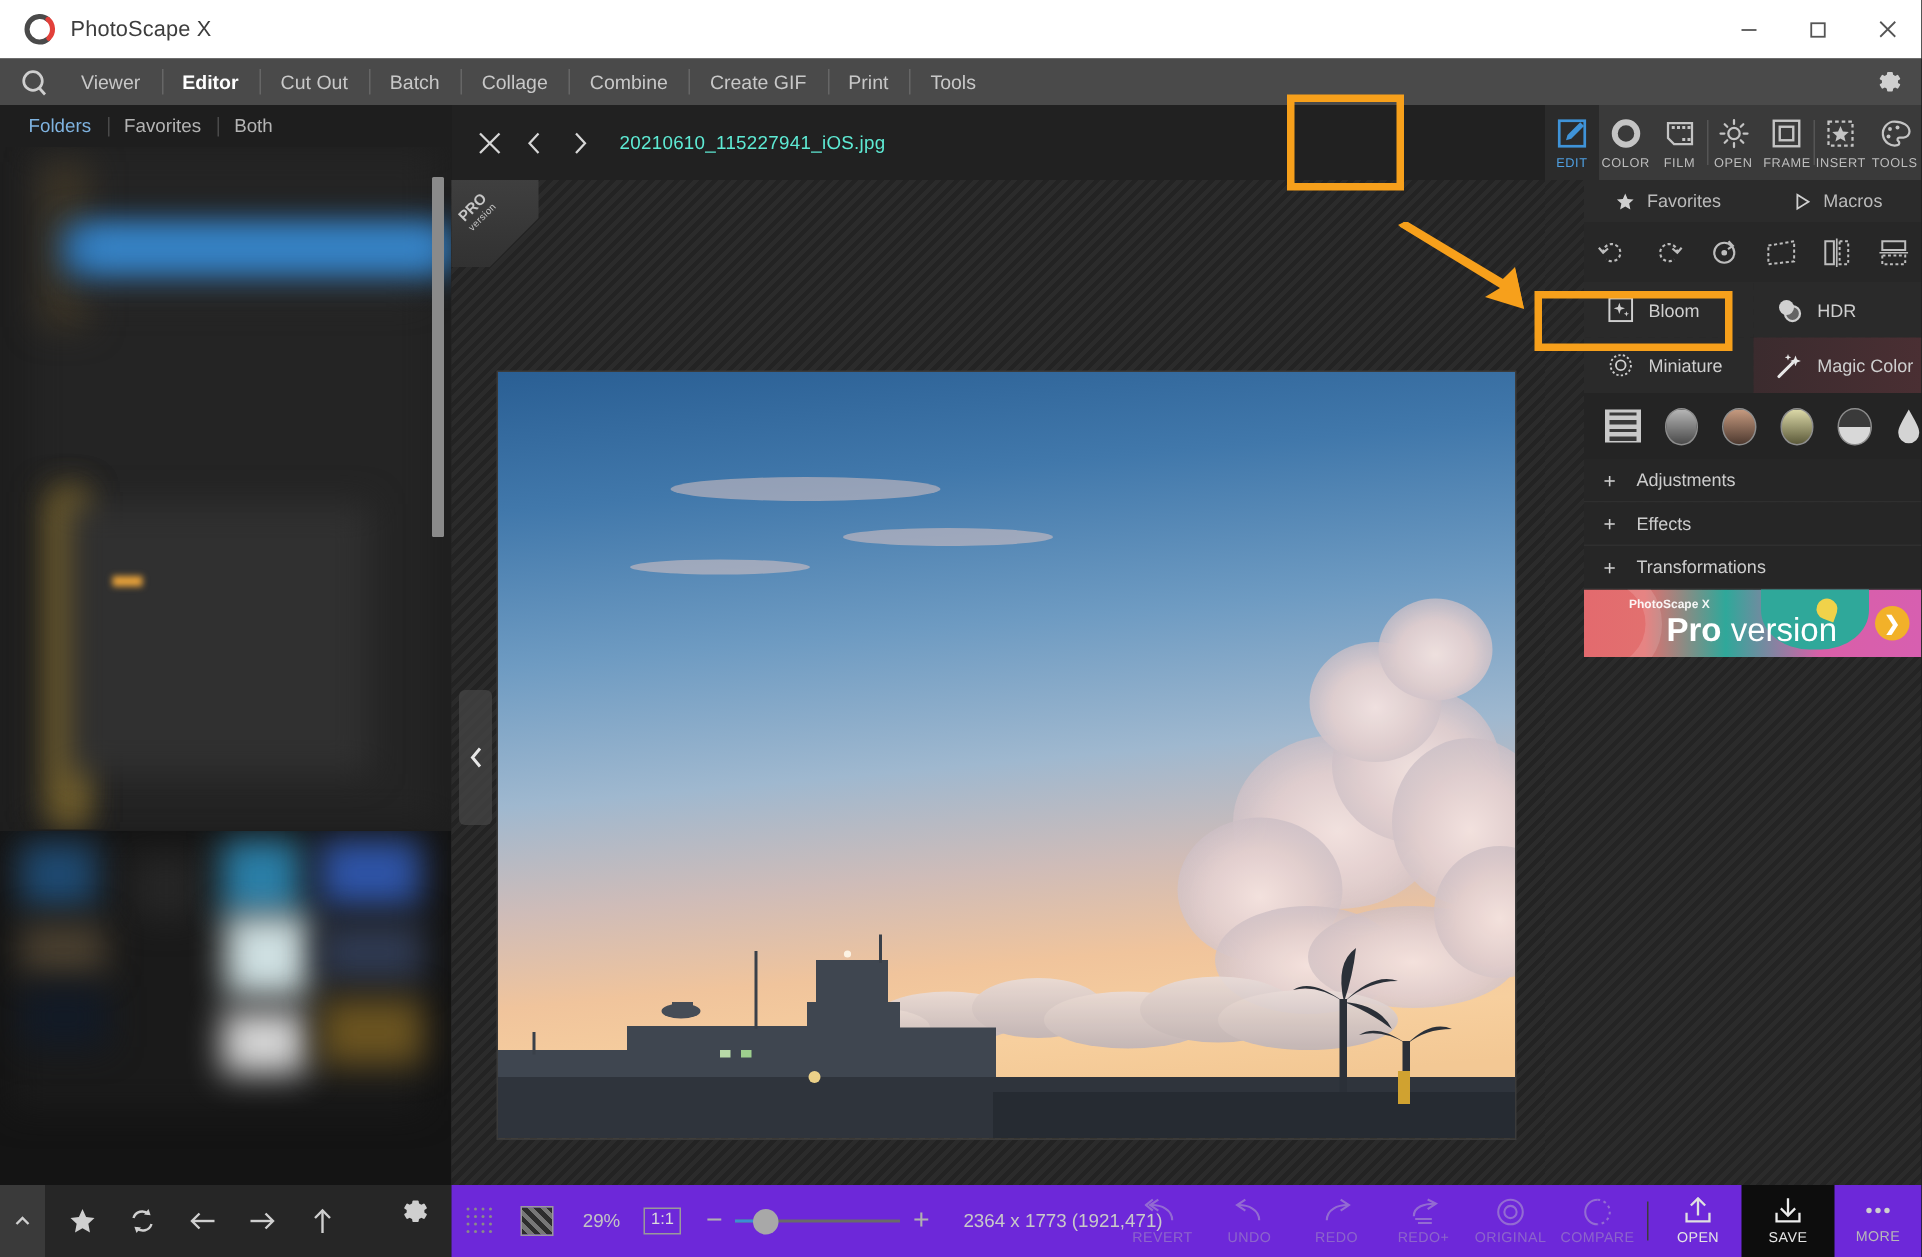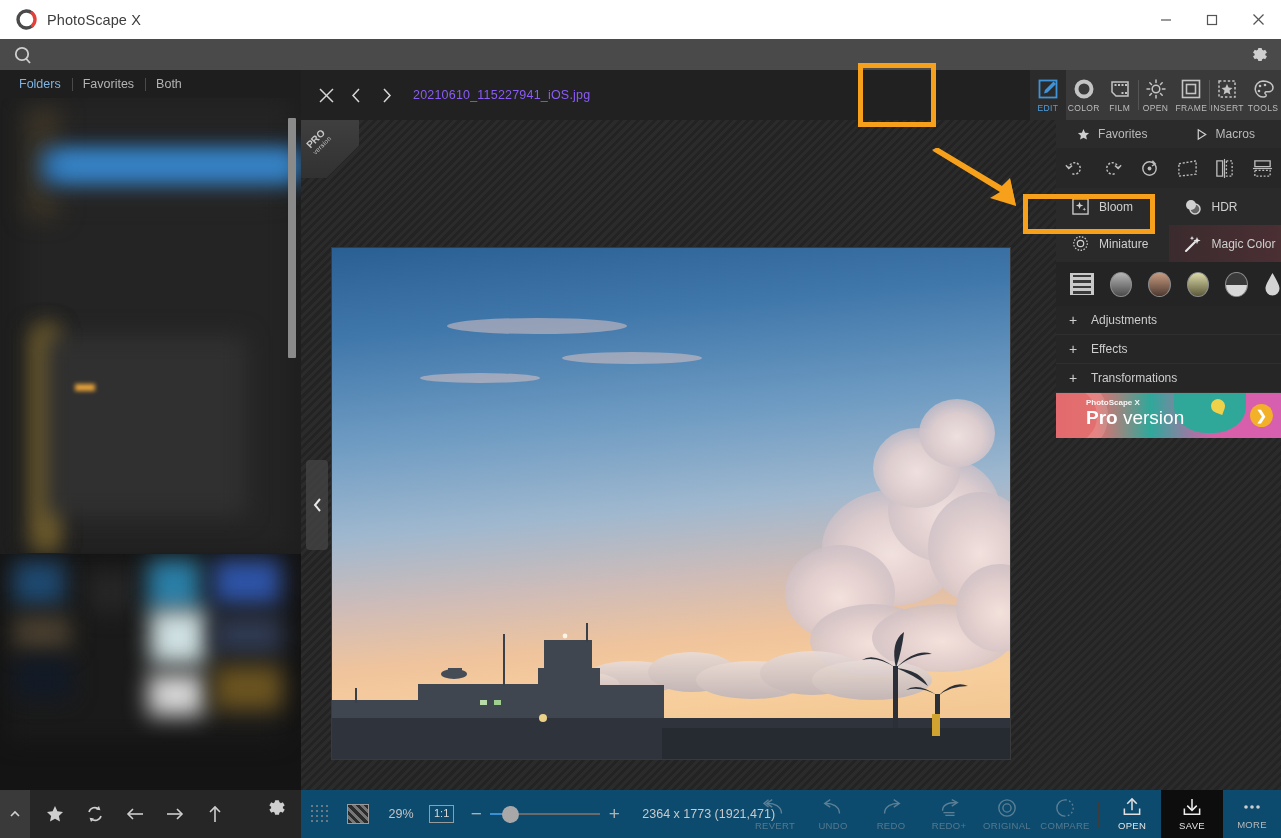--- a/index.html
+++ b/index.html
@@ -75,21 +75,21 @@
   .sb-ic { width: 34px; height: 34px; display: flex; align-items: center; justify-content: center; }
   .sb-gear-wrap { position: absolute; right: 14px; top: 7px; }
 
   
   .center {
     position: absolute; left: 301px; top: 70px; width: 729px; height: 720px;
     background: #212121;
   }
   .file-header { height: 50px; display: flex; align-items: center; padding-left: 10px; }
   .fh-btn { width: 30px; height: 30px; display: flex; align-items: center; justify-content: center; }
-  .fh-name { font-size: 12.5px; color: #8b5cf6; margin-left: 12px; letter-spacing: .2px; }
+  .fh-name { font-size: 12.5px; color: #5eead4; margin-left: 12px; letter-spacing: .2px; }
   .canvas-area {
     position: absolute; left: 0; top: 50px; width: 729px; height: 670px;
     background-color: #262626;
     background-image: repeating-linear-gradient(135deg, #2b2b2b 0px, #2b2b2b 3px, #232323 3px, #232323 6px);
     overflow: hidden;
   }
   .pro-ribbon {
     position: absolute; left: 0; top: 0; width: 58px; height: 58px; overflow: hidden;
   }
   .pro-ribbon .tri {
@@ -109,21 +109,21 @@
   }
   .photo {
     position: absolute; left: 31px; top: 128px; width: 678px; height: 511px;
     box-shadow: 0 0 0 1px #3a3a3a;
     overflow:hidden;
   }
 
   
   .statusbar {
     position: absolute; left: 301px; top: 790px; width: 980px; height: 48px;
-    background: #0c4a6e; display: flex; align-items: center;
+    background: #6d28d9; display: flex; align-items: center;
   }
   .sb2-ic { width: 30px; height: 30px; display: flex; align-items: center; justify-content: center; margin-left:4px;}
   .checker-ic { width: 22px; height: 20px; border: 1px solid #9a9a9a;
     background-image: repeating-linear-gradient(45deg,#2c2c2c 0 3px,#777 3px 6px); }
   .zoom-pct { font-size: 12.5px; color: #c4c4c4; width: 56px; text-align: center; }
   .onetoone {
     border: 1px solid #9a9a9a; color: #dcdcdc; font-size: 11px; padding: 1px 4px; line-height: 1.2;
   }
   .zoom-minus, .zoom-plus { color: #b0b0b0; font-size: 19px; width: 24px; text-align: center; }
   .slider { position: relative; width: 110px; height: 20px; margin: 0 2px; }
@@ -191,21 +191,21 @@
   }
   .acc-plus { color: #cfcfcf; font-size: 14px; line-height: 1; width: 10px; }
 
   .promo { margin-left: 26px; height: 45px; position: relative; overflow: hidden; }
   .promo .pinner { position: absolute; inset: 0; background: linear-gradient(90deg,#e36a6e 0%, #e2706f 18%, #2fa89a 42%, #d95fa8 70%, #d75fb0 100%); }
   .promo .blobA { position:absolute; left:-26px; top:-16px; width:78px; height:78px; border-radius:50%; border:11px solid rgba(255,255,255,.14); }
   .promo .blobB { position:absolute; left:118px; top:-18px; width:72px; height:58px; background:#2fa89a; border-radius:0 0 45% 45%; }
   .promo .blobC { position:absolute; right:56px; top:6px; width:14px; height:14px; background:#f0d24a; border-radius:50% 50% 0 50%; transform:rotate(20deg); }
   .promo .ptxt { position: absolute; left: 30px; top: 5px; color: #fff; }
   .promo .ptxt .small { font-size: 8px; font-weight: bold; opacity: .92; }
-  .promo .ptxt .big { font-size: 19px; font-weight: bold; line-height: 1.05; margin-top:1px;}
+  .promo .ptxt .big { font-size: 22px; font-weight: bold; line-height: 1.05; margin-top:1px;margin-left:25px;}
   .promo .ptxt .big span { font-weight: normal; }
   .promo .parrow {
     position: absolute; right: 8px; top: 11px; width: 23px; height: 23px; border-radius: 50%;
     background: #f2b129; display: flex; align-items: center; justify-content: center;
     color: #fff; font-size: 13px; font-weight: bold;
   }
 
   
   .anno-box {
     position: absolute; border: 5px solid #f7a01b; pointer-events: none; z-index: 40;
@@ -244,20 +244,31 @@
       </div>
     </div>
   </div>
 
   <div class="menubar">
     <div class="menu-logo">
       <svg width="20" height="20" viewBox="0 0 20 20">
         <circle cx="9" cy="9" r="6.2" fill="none" stroke="#cfcfcf" stroke-width="1.8"></circle>
         <line x1="13" y1="13.5" x2="17" y2="18" stroke="#cfcfcf" stroke-width="1.8"></line>
       </svg>
+    </div>
+    <div class="menu-items">
+      <div class="menu-item">Viewer</div>
+      <div class="menu-item active">Editor</div>
+      <div class="menu-item">Cut Out</div>
+      <div class="menu-item">Batch</div>
+      <div class="menu-item">Collage</div>
+      <div class="menu-item">Combine</div>
+      <div class="menu-item">Create GIF</div>
+      <div class="menu-item">Print</div>
+      <div class="menu-item">Tools</div>
     </div>
     <div class="menu-gear">
       <svg width="19" height="19" viewBox="0 0 20 20">
         <path fill="#cfcfcf" d="M10 6.6a3.4 3.4 0 100 6.8 3.4 3.4 0 000-6.8zm0 5a1.6 1.6 0 110-3.2 1.6 1.6 0 010 3.2z"></path>
         <path fill="#cfcfcf" d="M17.4 11.6l-1.3-.8a6.3 6.3 0 000-1.6l1.3-.8a.6.6 0 00.2-.8l-1.3-2.2a.6.6 0 00-.8-.2l-1.4.7a6.4 6.4 0 00-1.4-.8l-.2-1.5a.6.6 0 00-.6-.5H9.1a.6.6 0 00-.6.5l-.2 1.5c-.5.2-1 .5-1.4.8l-1.4-.7a.6.6 0 00-.8.2L3.4 7.6a.6.6 0 00.2.8l1.3.8a6.3 6.3 0 000 1.6l-1.3.8a.6.6 0 00-.2.8l1.3 2.2a.6.6 0 00.8.2l1.4-.7c.4.3.9.6 1.4.8l.2 1.5c0 .3.3.5.6.5h2.8a.6.6 0 00.6-.5l.2-1.5c.5-.2 1-.5 1.4-.8l1.4.7a.6.6 0 00.8-.2l1.3-2.2a.6.6 0 00-.2-.8z"></path>
       </svg>
     </div>
   </div>
 
   <div class="sidebar">

